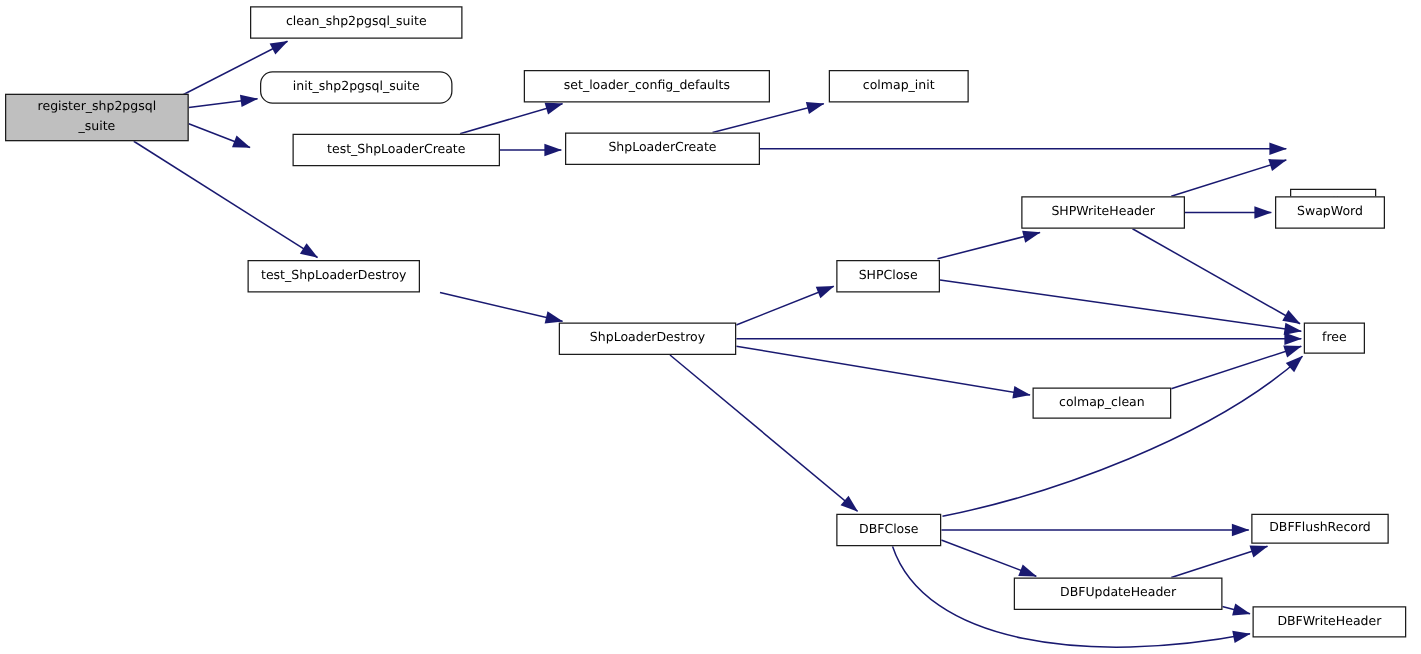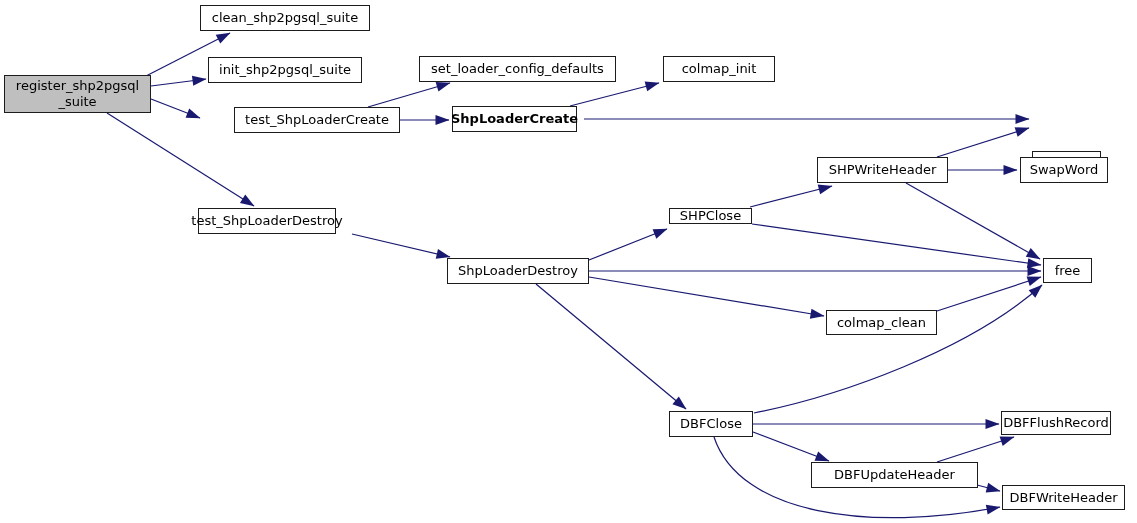--- a/index.html
+++ b/index.html
@@ -14,21 +14,21 @@
     position:absolute;left:0;top:0;width:1137px;height:523px;
     display:block;
   }
   .node{
     position:absolute;
     box-sizing:border-box;
     display:flex;align-items:center;justify-content:center;
     border:1px solid #1c1c1c;
     background:#ffffff;
     color:#000000;
-    font-size:13px;
+    font-size:10px;
     line-height:16px;
     text-align:center;
     white-space:pre-line;
     cursor:pointer;
   }
   .node.root{background:#bfbfbf;}
 </style>
 </head>
 <body>
 
@@ -64,30 +64,30 @@
         <path d="M937,462 L1014,437" fill="none" stroke="#191970" stroke-width="1.2" marker-end="url(#arrowhead)"></path>
         <path d="M954,479 L1000,491" fill="none" stroke="#191970" stroke-width="1.2" marker-end="url(#arrowhead)"></path>
         <path d="M714,437 C740,515 870,532 1000,507" fill="none" stroke="#191970" stroke-width="1.2" marker-end="url(#arrowhead)"></path>
         <path d="M352,234 L450,257" fill="none" stroke="#191970" stroke-width="1.2" marker-end="url(#arrowhead)"></path>
       </g>
   </svg>
   <div>
       <div class="node root" style="left: 4px; top: 75px; width: 147px; height: 38px;">register_shp2pgsql
 _suite</div>
       <div class="node" style="left: 200px; top: 5px; width: 170px; height: 26px;">clean_shp2pgsql_suite</div>
-      <div class="node" style="left: 208px; top: 57px; width: 154px; height: 26px;">init_shp2pgsql_suite</div>
+      <div class="node" style="left: 208px; top: 57px; width: 154px; height: 26px; border-radius: 10px;">init_shp2pgsql_suite</div>
       <div class="node" style="left: 202px; top: 107px; width: 166px; height: 26px; margin-left: 32px;">test_ShpLoaderCreate</div>
       <div class="node" style="left: 419px; top: 56px; width: 197px; height: 26px;">set_loader_config_defaults</div>
       <div class="node" style="left: 663px; top: 56px; width: 112px; height: 26px;">colmap_init</div>
-      <div class="node" style="left: 452px; top: 106px; width: 125px; height: 26px; font-weight: bold;">ShpLoaderCreate</div>
+      <div class="node" style="left: 452px; top: 106px; width: 156px; height: 26px;">ShpLoaderCreate</div>
       <div class="node" style="left: 1032px; top: 107px; width: 69px; height: 24px; margin-top: 44px;">malloc</div>
       <div class="node" style="left: 817px; top: 157px; width: 131px; height: 26px;">SHPWriteHeader</div>
       <div class="node" style="left: 1020px; top: 157px; width: 88px; height: 26px;">SwapWord</div>
       <div class="node" style="left: 198px; top: 208px; width: 138px; height: 26px;">test_ShpLoaderDestroy</div>
-      <div class="node" style="left: 669px; top: 208px; width: 83px; height: 16px;">SHPClose</div>
+      <div class="node" style="left: 669px; top: 208px; width: 83px; height: 26px;">SHPClose</div>
       <div class="node" style="left: 447px; top: 258px; width: 142px; height: 26px;">ShpLoaderDestroy</div>
       <div class="node" style="left: 1043px; top: 258px; width: 49px; height: 25px;">free</div>
       <div class="node" style="left: 826px; top: 310px; width: 111px; height: 25px;">colmap_clean</div>
       <div class="node" style="left: 669px; top: 411px; width: 84px; height: 26px;">DBFClose</div>
       <div class="node" style="left: 1001px; top: 411px; width: 110px; height: 24px;">DBFFlushRecord</div>
       <div class="node" style="left: 811px; top: 462px; width: 167px; height: 26px;">DBFUpdateHeader</div>
       <div class="node" style="left: 1002px; top: 485px; width: 123px; height: 25px;">DBFWriteHeader</div>
     </div>
 </div>
 

